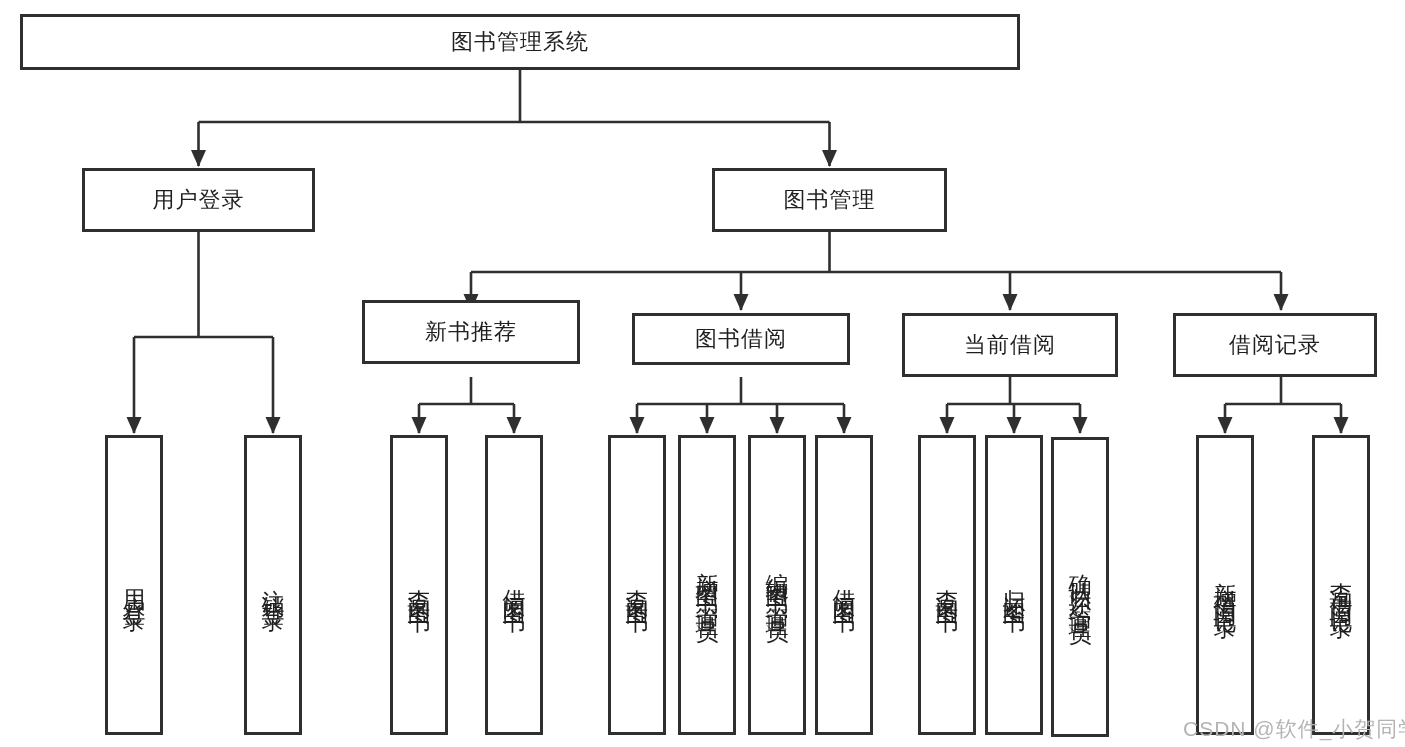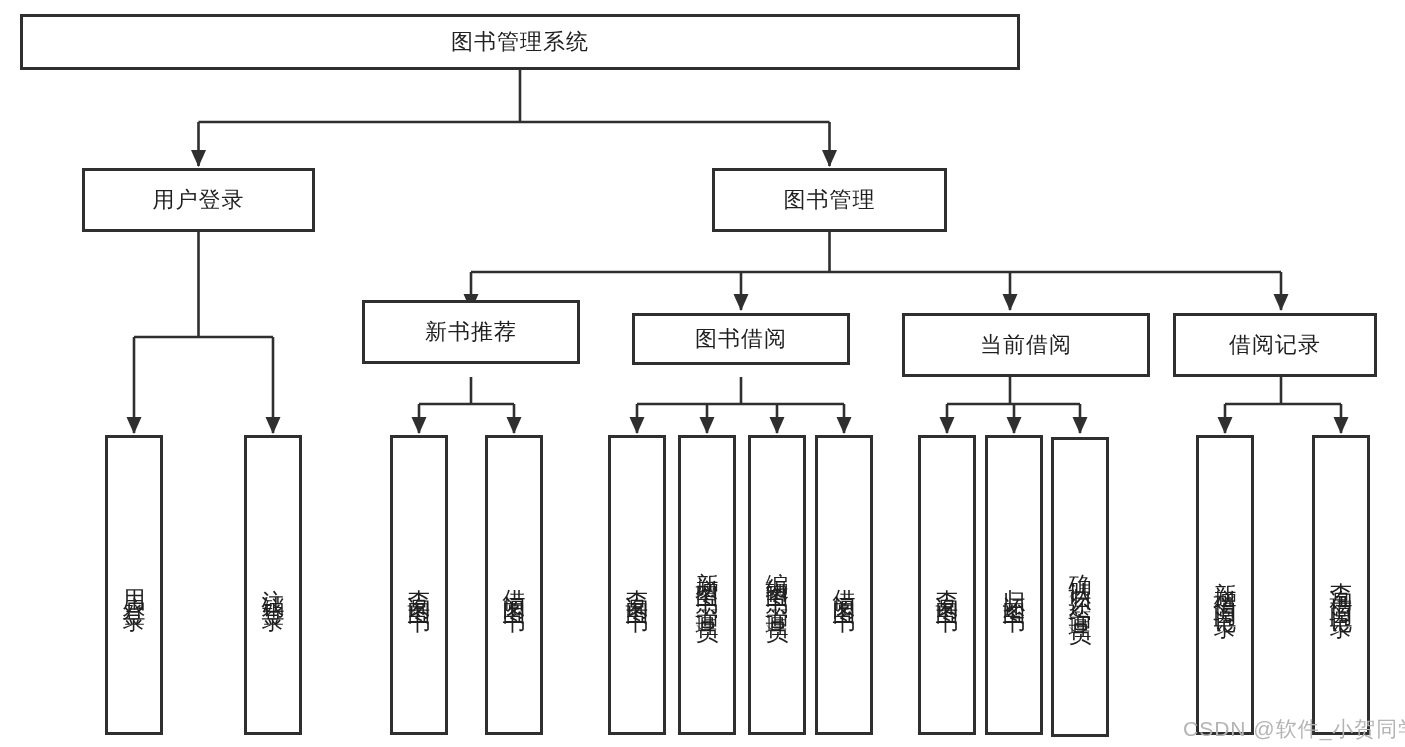--- a/index.html
+++ b/index.html
@@ -59,21 +59,21 @@
     <path class="ln" marker-end="url(#arr)" d="M1341 404 V433"></path>
   </svg>
 
   <div class="node" style="left:20px; top:14px; width:1000px; height:56px;">图书管理系统</div>
 
   <div class="node" style="left:82px; top:168px; width:233px; height:64px;">用户登录</div>
   <div class="node" style="left:712px; top:168px; width:235px; height:64px;">图书管理</div>
 
   <div class="node" style="left:362px; top:300px; width:218px; height:64px;">新书推荐</div>
   <div class="node" style="left:632px; top:313px; width:218px; height:52px;">图书借阅</div>
-  <div class="node" style="left:902px; top:313px; width:248px; height:64px;">当前借阅</div>
+  <div class="node" style="left:902px; top:313px; width:216px; height:64px;">当前借阅</div>
   <div class="node" style="left:1173px; top:313px; width:204px; height:64px;">借阅记录</div>
 
   <div class="node node-v" style="left:105px; top:435px; width:58px; height:300px;">用户登录</div>
   <div class="node node-v" style="left:244px; top:435px; width:58px; height:300px;">注销登录</div>
 
   <div class="node node-v" style="left:390px; top:435px; width:58px; height:300px;">查询图书</div>
   <div class="node node-v" style="left:485px; top:435px; width:58px; height:300px;">借阅图书</div>
 
   <div class="node node-v" style="left:608px; top:435px; width:58px; height:300px;">查询图书</div>
   <div class="node node-v" style="left:678px; top:435px; width:58px; height:300px;">新增图书（管理员）</div>

